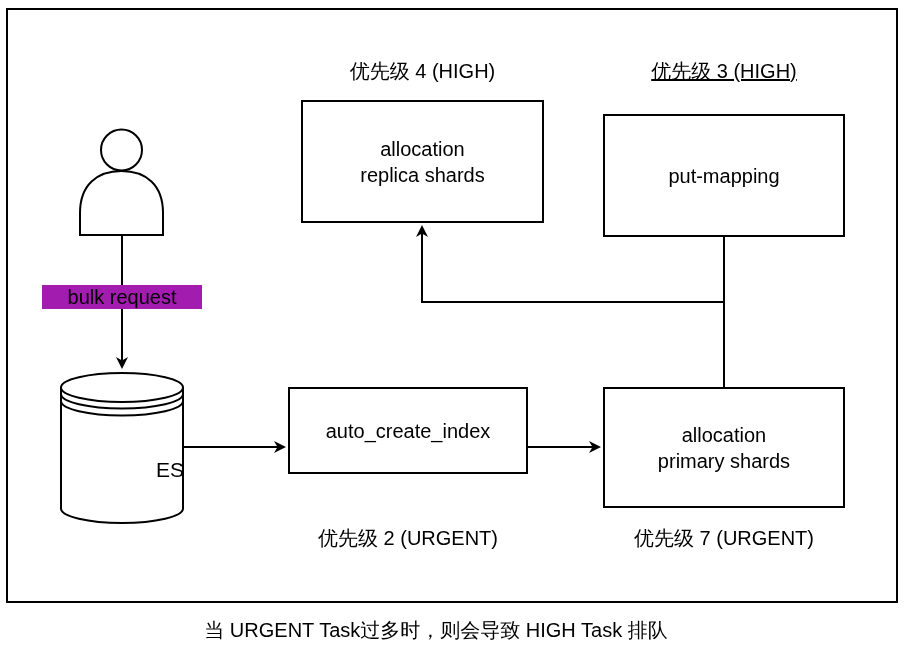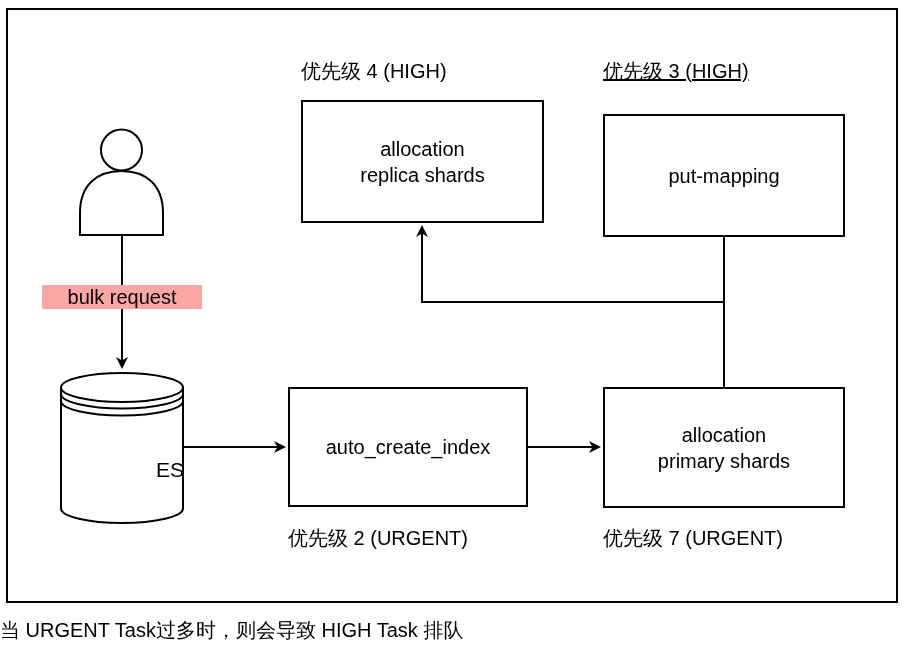--- a/index.html
+++ b/index.html
@@ -32,52 +32,53 @@
     display: flex;
     align-items: center;
     justify-content: center;
     text-align: center;
     font-size: 20px;
     line-height: 26px;
     white-space: pre-line;
   }
   .box-replica    { left: 301px; top: 100px; width: 243px; height: 123px; }
   .box-putmapping { left: 603px; top: 114px; width: 242px; height: 123px; }
-  .box-autocreate { left: 288px; top: 387px; width: 240px; height: 120px; }
+  .box-autocreate { left: 288px; top: 387px; width: 240px; height: 87px; }
   .box-primary    { left: 603px; top: 387px; width: 242px; height: 121px; }
   .priority {
     position: absolute;
+    text-align: center;
     font-size: 20px;
     line-height: 26px;
   }
   .pr-4 { left: 301px; width: 243px; top: 58px; }
   .pr-3 { left: 603px; width: 242px; top: 58px; text-decoration: underline; }
   .pr-1 { left: 288px; width: 240px; top: 525px; }
   .pr-2 { left: 603px; width: 242px; top: 525px; }
   .edge-label {
     position: absolute;
     left: 42px; top: 285px;
     width: 160px;
     text-align: center;
     font-size: 20px;
     line-height: 24px;
-    background: #fca5a5;
+    background: #a21caf;
   }
   .db-label {
     position: absolute;
     left: 60px; top: 458px;
     width: 124px;
     text-align: right;
     font-size: 21px;
   }
   .caption {
     position: absolute;
     left: 0; top: 617px;
     width: 872px;
-    text-align: left;
+    text-align: center;
     font-size: 20px;
   }
 </style>
 </head>
 <body>
 
 <div class="stage">
 
   <div class="frame"></div>
 

